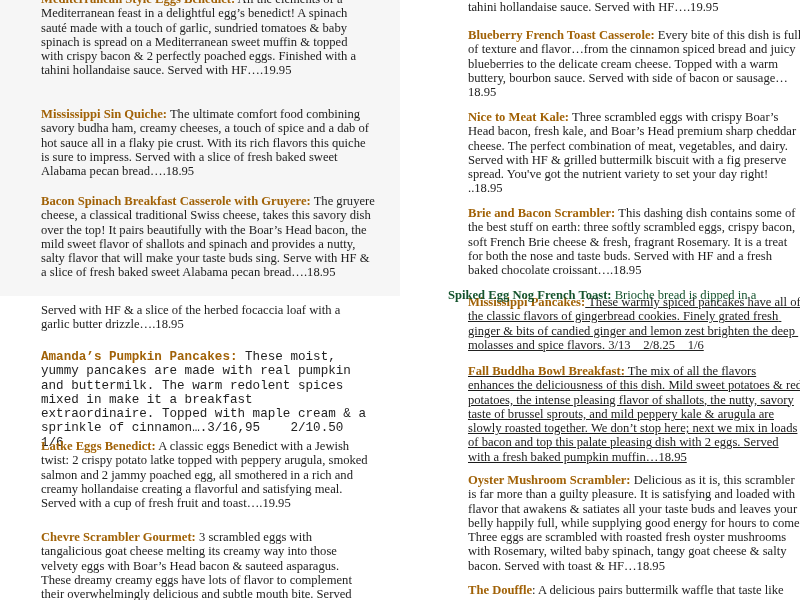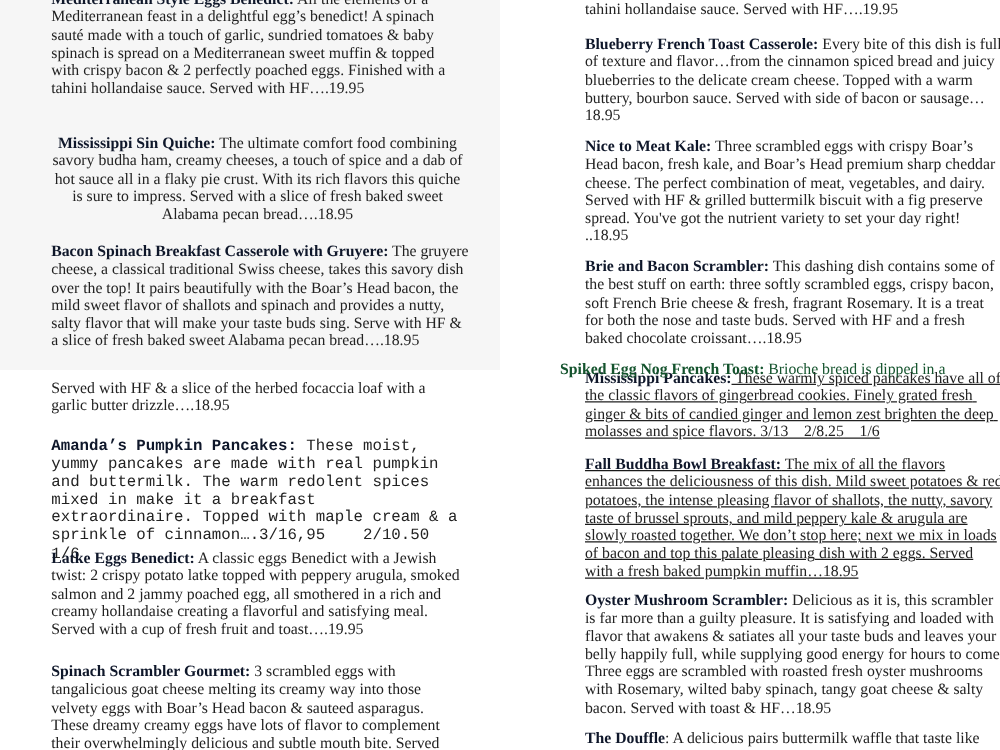--- a/index.html
+++ b/index.html
@@ -7,62 +7,62 @@
     width:800px; height:600px; overflow:hidden; position:relative;
     background:#ffffff; color:#1a1a1a;
     font-family:"Liberation Serif", "DejaVu Serif", serif;
     font-size:12.6px; line-height:14.3px;
   }
   .overlay-block {
     position:absolute; left:0; top:0; width:400px; height:296px;
     background:#f6f6f6;
   }
   .item { position:absolute; margin:0; }
-  .item b { font-weight:bold; color:#0f172a; }
+  .item b { font-weight:bold; color:#a16207; }
   .desc { color:#222; }
   .left { left:41px; width:330px; }
   .right { left:468px; width:336px; }
   .clip-top { overflow:hidden; }
   .overlap-title {
     position:absolute; left:448px; top:288px; width:340px;
     font-weight:bold; color:#14532d; white-space:nowrap; z-index:2;
   }
   .overlap-title span.normal { font-weight:normal; }
 </style>
 </head>
 <body>
 
 <div class="overlay-block"></div>
 
 <p class="item left clip-top" style="top:-8px;">
   <b>Mediterranean Style Eggs Benedict:</b><span class="desc"> All the elements of a Mediterranean feast in a delightful egg’s benedict! A spinach sauté made with a touch of garlic, sundried tomatoes &amp; baby spinach is spread on a Mediterranean sweet muffin &amp; topped with crispy bacon &amp; 2 perfectly poached eggs.  Finished with a tahini hollandaise sauce. Served with HF….19.95</span>
 </p>
 
-<p class="item left" style="top:107px;text-align:center;">
+<p class="item left" style="top:107px;">
   <b>Mississippi Sin Quiche:</b><span class="desc"> The ultimate comfort food combining savory budha ham, creamy cheeses, a touch of spice and a dab of hot sauce all in a flaky pie crust. With its rich flavors this quiche is sure to impress. Served with a slice of fresh baked sweet Alabama pecan bread….18.95</span>
 </p>
 
 <p class="item left" style="top:194px; width:335px;">
   <b>Bacon Spinach Breakfast Casserole with Gruyere:</b><span class="desc"> The gruyere cheese, a classical traditional Swiss cheese, takes this savory dish over the top! It pairs beautifully with the Boar’s Head bacon, the mild sweet flavor of shallots and spinach and provides a nutty, salty flavor that will make your taste buds sing. Serve with HF &amp; a slice of fresh baked sweet Alabama pecan bread….18.95</span>
 </p>
 
 <p class="item left" style="top:303px;">
   <span class="desc">Served with HF &amp; a slice of the herbed focaccia loaf with a garlic butter drizzle….18.95</span>
 </p>
 
 <p class="item left" style="top:350px;font-family:Liberation Mono, monospace;">
   <b>Amanda’s Pumpkin Pancakes:</b><span class="desc" style="white-space:pre-wrap;"> These moist, yummy pancakes are made with real pumpkin and buttermilk. The warm redolent spices mixed in make it a breakfast extraordinaire. Topped with maple cream &amp; a sprinkle of cinnamon….3/16,95    2/10.50     1/6</span>
 </p>
 
 <p class="item left" style="top:439px; width:335px;">
   <b>Latke Eggs Benedict:</b><span class="desc"> A classic eggs Benedict with a Jewish twist: 2 crispy potato latke topped with peppery arugula, smoked salmon and 2 jammy poached egg, all smothered in a rich and creamy hollandaise creating a flavorful and satisfying meal. Served with a cup of fresh fruit and toast….19.95</span>
 </p>
 
 <p class="item left" style="top:530px;">
-  <b>Spinach Scrambler Gourmet:</b><span class="desc"> 3 scrambled eggs with tangalicious goat cheese melting its creamy way into those velvety eggs with Boar’s Head bacon &amp; sauteed asparagus. These dreamy creamy eggs have lots of flavor to complement their overwhelmingly delicious and subtle mouth bite. Served</span>
+  <b>Chevre Scrambler Gourmet:</b><span class="desc"> 3 scrambled eggs with tangalicious goat cheese melting its creamy way into those velvety eggs with Boar’s Head bacon &amp; sauteed asparagus. These dreamy creamy eggs have lots of flavor to complement their overwhelmingly delicious and subtle mouth bite. Served</span>
 </p>
 
 <p class="item right" style="top:0px;">
   <span class="desc">tahini hollandaise sauce. Served with HF….19.95</span>
 </p>
 
 <p class="item right" style="top:28px;">
   <b>Blueberry French Toast Casserole:</b><span class="desc"> Every bite of this dish is full of texture and flavor…from the cinnamon spiced bread and juicy blueberries to the delicate cream cheese. Topped with a warm buttery, bourbon sauce. Served with  side of bacon or sausage…18.95</span>
 </p>
 

